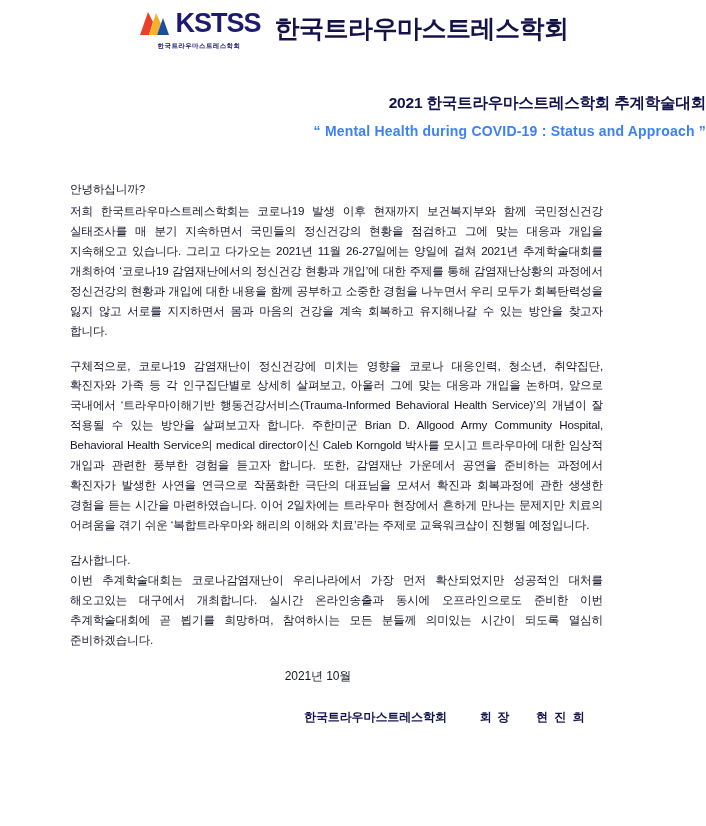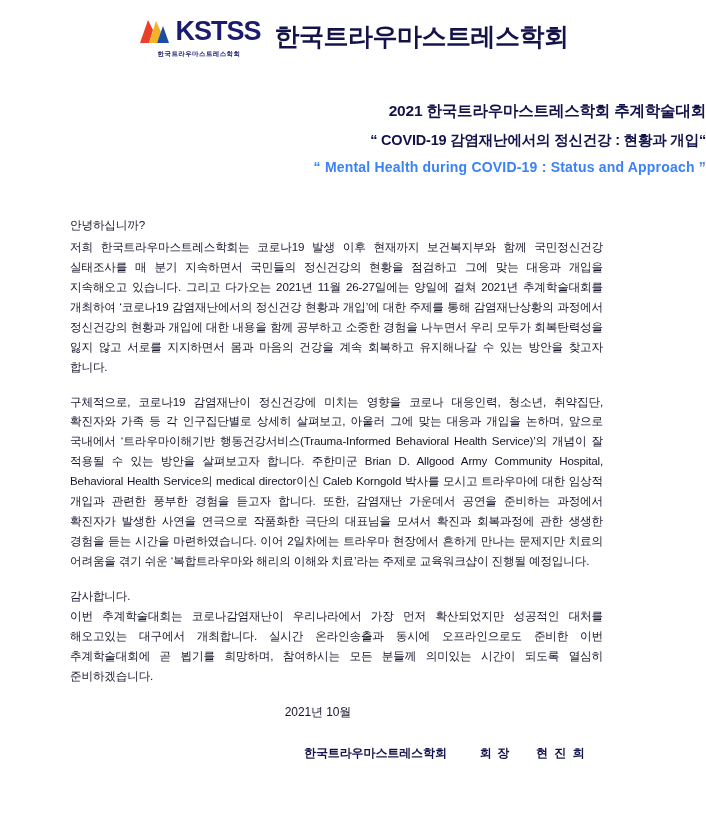--- a/index.html
+++ b/index.html
@@ -20,21 +20,21 @@
     position: relative;
     box-sizing: border-box;
   }
 
   
   .header {
     display: flex;
     align-items: center;
     justify-content: center;
     gap: 14px;
-    padding-top: 14px;
+    padding-top: 6px;
     padding-bottom: 6px;
   }
   .logo-block {
     display: flex;
     flex-direction: column;
     align-items: center;
   }
   .logo-main {
     display: flex;
     align-items: center;
@@ -174,21 +174,20 @@
         </span>
         <span class="logo-wordmark">KSTSS</span>
       </div>
       <div class="logo-sub">한국트라우마스트레스학회</div>
     </div>
     <div class="org-title">한국트라우마스트레스학회</div>
   </div>
 
   <div class="title-block">
     <div class="title-line-1">2021 한국트라우마스트레스학회 추계학술대회</div>
-    <div class="title-line-2">“ COVID-19 감염재난에서의 정신건강 : 현황과 개입“</div>
     <div class="title-line-3">“ Mental Health during COVID-19 : Status and Approach ”</div>
   </div>
 
   <div class="body-area">
     <div class="para greeting">안녕하십니까?</div>
     <div class="para">저희 한국트라우마스트레스학회는 코로나19 발생 이후 현재까지 보건복지부와 함께 국민정신건강 실태조사를 매 분기 지속하면서 국민들의 정신건강의 현황을 점검하고 그에 맞는 대응과 개입을 지속해오고 있습니다. 그리고 다가오는 2021년 11월 26-27일에는 양일에 걸쳐 2021년 추계학술대회를 개최하여 ‘코로나19 감염재난에서의 정신건강 현황과 개입’에 대한 주제를 통해 감염재난상황의 과정에서 정신건강의 현황과 개입에 대한 내용을 함께 공부하고 소중한 경험을 나누면서 우리 모두가 회복탄력성을 잃지 않고 서로를 지지하면서 몸과 마음의 건강을 계속 회복하고 유지해나갈 수 있는 방안을 찾고자 합니다.</div>
     <div class="para">구체적으로, 코로나19 감염재난이 정신건강에 미치는 영향을 코로나 대응인력, 청소년, 취약집단, 확진자와 가족 등 각 인구집단별로 상세히 살펴보고, 아울러 그에 맞는 대응과 개입을 논하며, 앞으로 국내에서 ‘트라우마이해기반 행동건강서비스(Trauma-Informed Behavioral Health Service)’의 개념이 잘 적용될 수 있는 방안을 살펴보고자 합니다. 주한미군 Brian D. Allgood Army Community Hospital, Behavioral Health Service의 medical director이신 Caleb Korngold 박사를 모시고 트라우마에 대한 임상적 개입과 관련한 풍부한 경험을 듣고자 합니다. 또한, 감염재난 가운데서 공연을 준비하는 과정에서 확진자가 발생한 사연을 연극으로 작품화한 극단의 대표님을 모셔서 확진과 회복과정에 관한 생생한 경험을 듣는 시간을 마련하였습니다. 이어 2일차에는 트라우마 현장에서 흔하게 만나는 문제지만 치료의 어려움을 겪기 쉬운 ‘복합트라우마와 해리의 이해와 치료’라는 주제로 교육워크샵이 진행될 예정입니다.</div>
     <div class="para thanks">감사합니다.</div>
     <div class="para tight">이번 추계학술대회는 코로나감염재난이 우리나라에서 가장 먼저 확산되었지만 성공적인 대처를 해오고있는 대구에서 개최합니다. 실시간 온라인송출과 동시에 오프라인으로도 준비한 이번 추계학술대회에 곧 뵙기를 희망하며, 참여하시는 모든 분들께 의미있는 시간이 되도록 열심히 준비하겠습니다.</div>
   </div>

